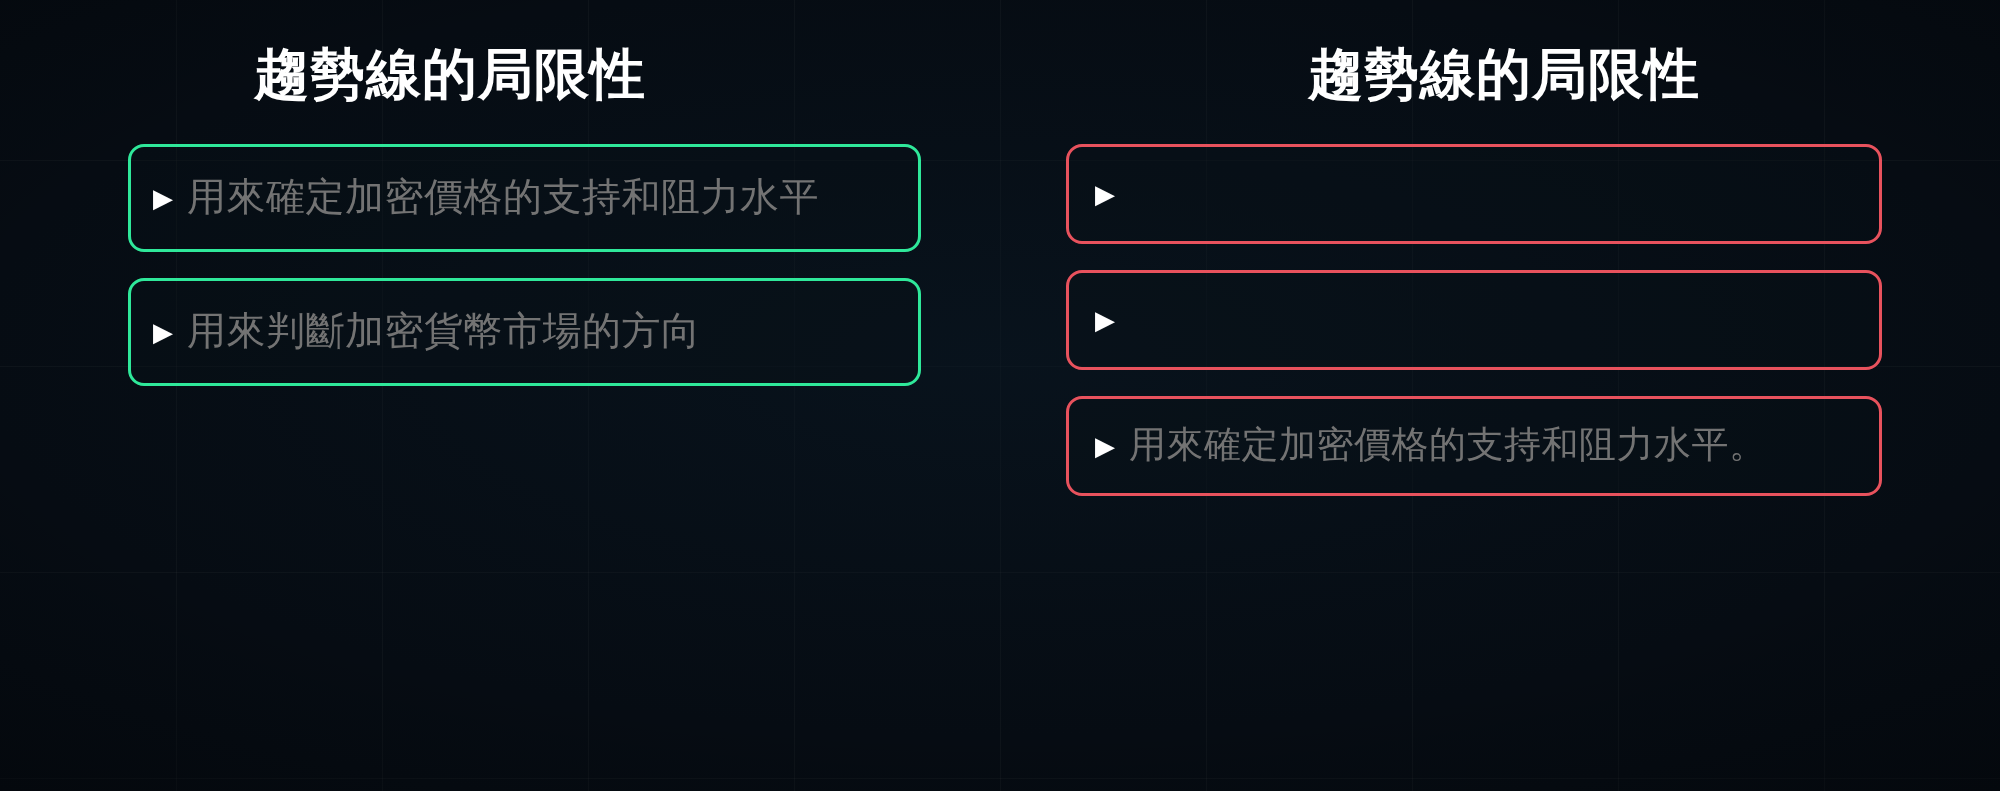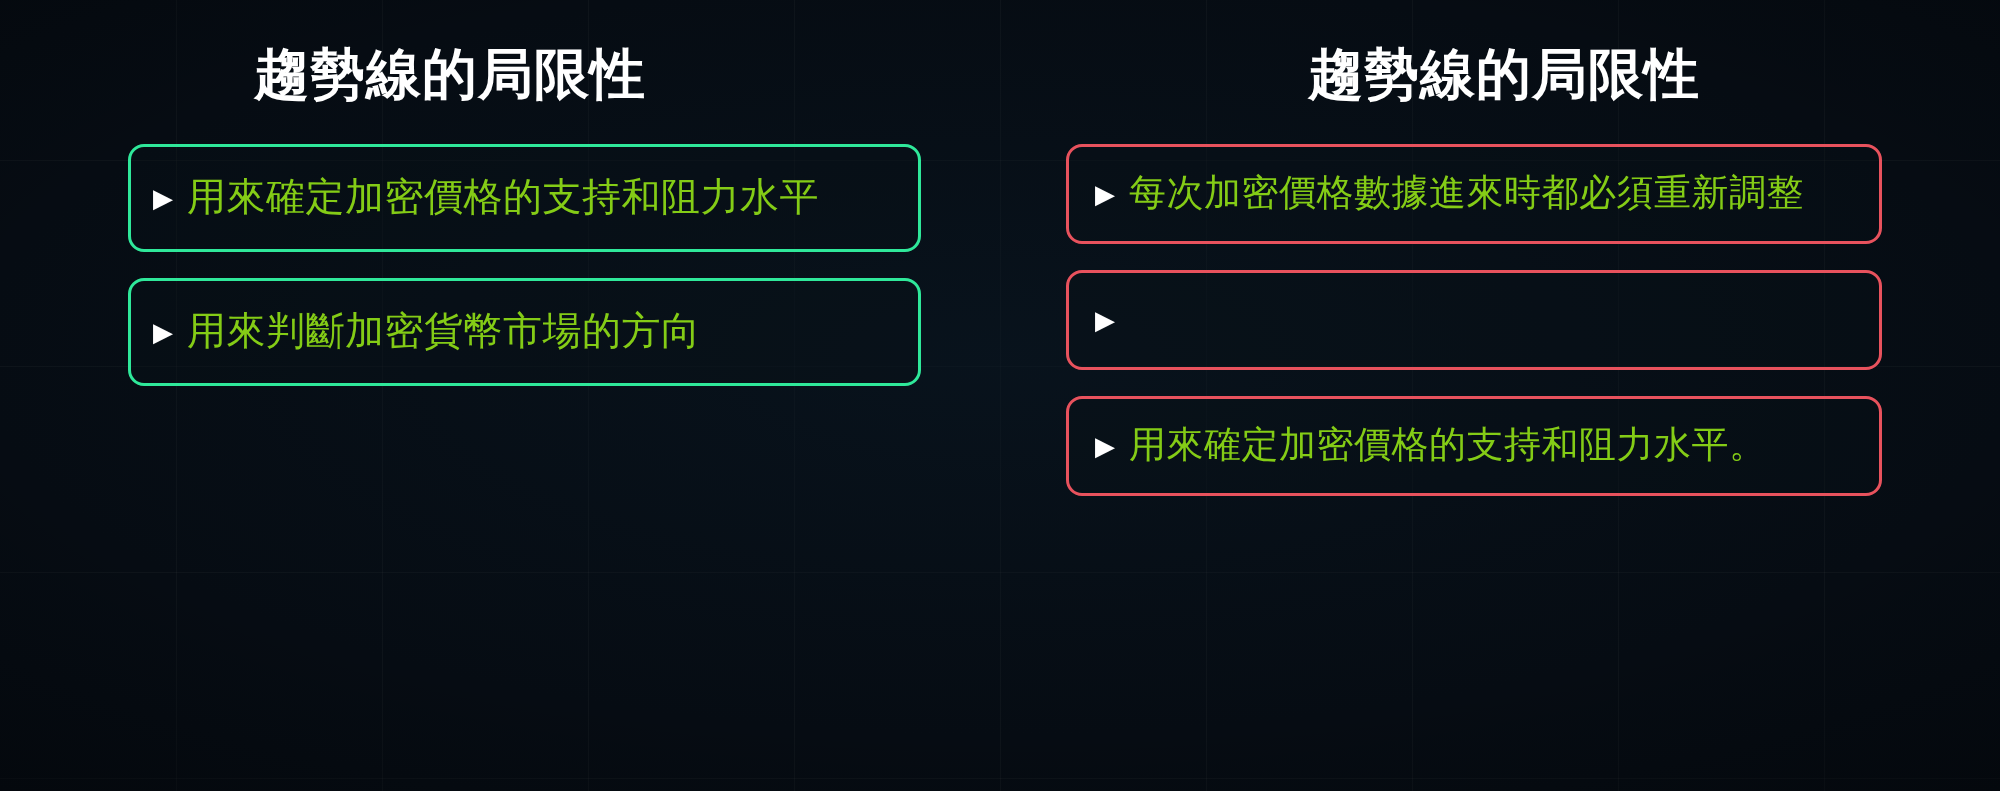--- a/index.html
+++ b/index.html
@@ -81,21 +81,21 @@
   .bullet {
     flex: 0 0 auto;
     color: #ffffff;
     font-size: 27px;
     line-height: 1;
     margin-right: 14px;
     margin-top: 2px;
     user-select: none;
   }
   .card-text {
-    color: #84cc16;
+    color: #737373;
     font-size: 38px;
     line-height: 1.30;
     letter-spacing: 0.5px;
     white-space: pre-line;
   }
 
   
   .col-left .card      { min-height: 108px; padding-left: 22px; }
   .col-left .card-text { font-size: 39px; }
   .col-left .bullet    { font-size: 26px; }
@@ -129,21 +129,20 @@
 
       </div>
     </div>
 
     <div class="col col-right">
       <div class="col-title">趨勢線的局限性</div>
       <div class="cards">
 
         <div class="card red" style="border-color: rgb(232, 82, 93);">
           <span class="bullet">▶</span>
-          <span class="card-text">每次加密價格數據進來時都必須重新調整</span>
         </div>
 
         <div class="card red" style="border-color: rgb(232, 82, 93);">
           <span class="bullet">▶</span>
         </div>
 
         <div class="card red" style="border-color: rgb(232, 82, 93);">
           <span class="bullet">▶</span>
           <span class="card-text">用來確定加密價格的支持和阻力水平。</span>
         </div>

